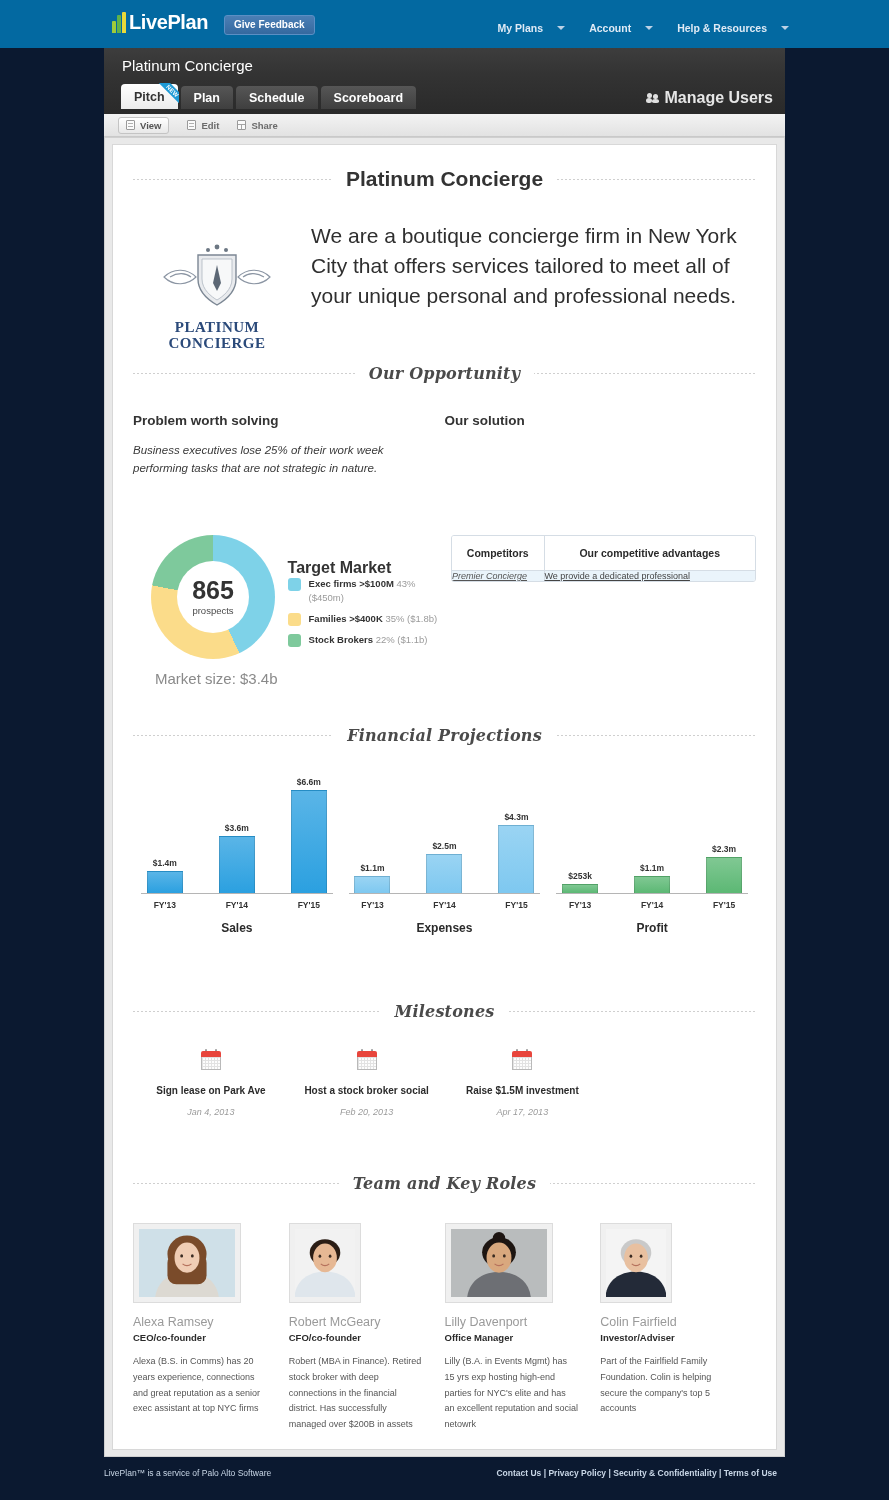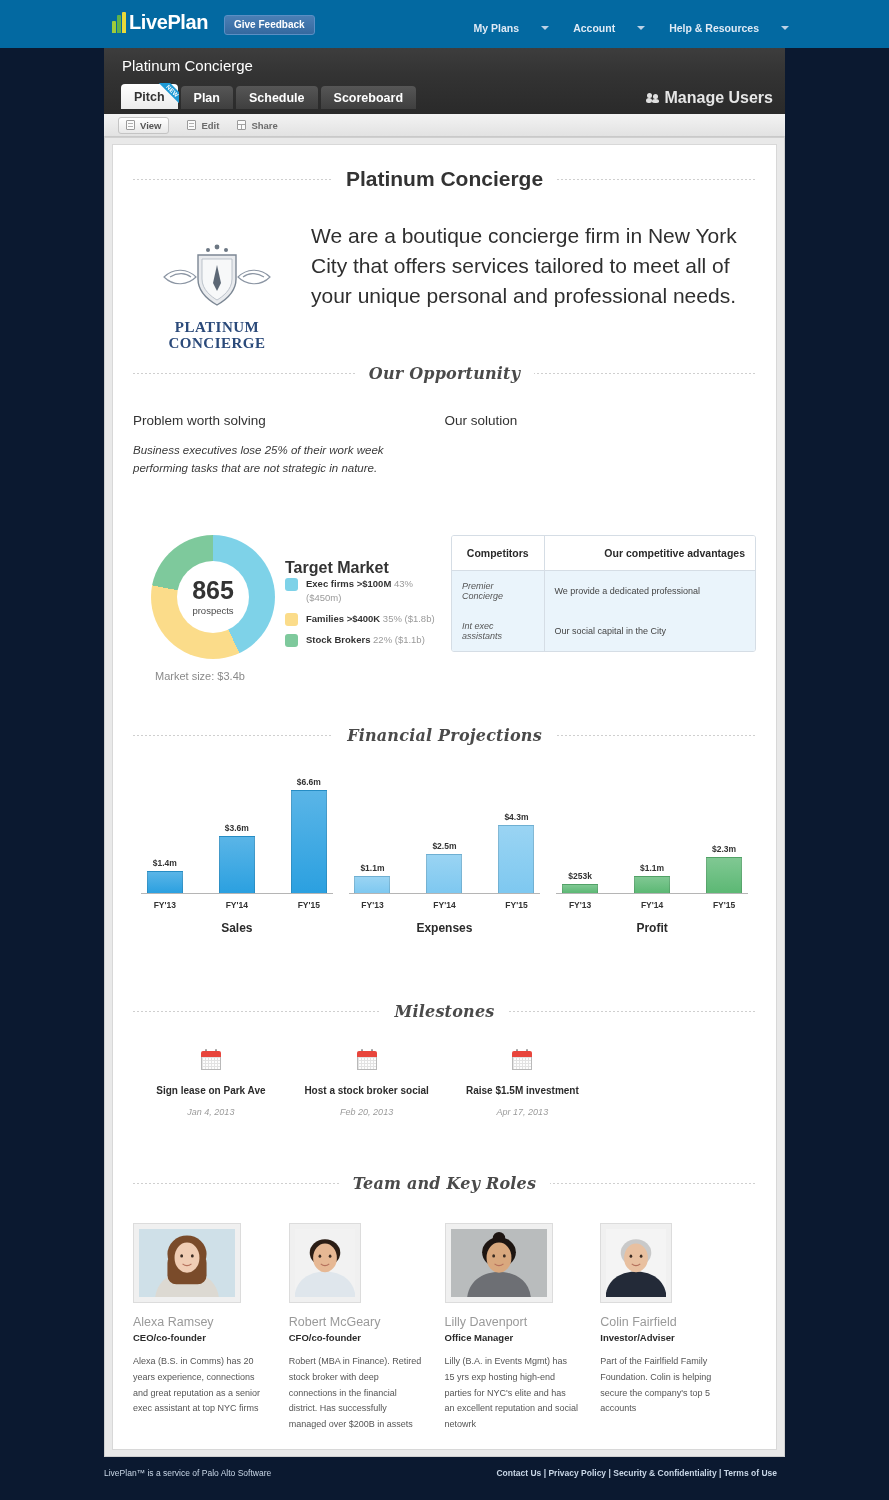--- a/index.html
+++ b/index.html
@@ -26,21 +26,21 @@
   .lb3 { height: 21px; background: #e8d93a; }
   .logo-text { color: #ffffff; font-size: 20px; font-weight: bold; letter-spacing: -0.4px; }
   .feedback-btn {
     position: absolute; left: 224px; top: 15px;
     background: linear-gradient(180deg, #4b7fb5 0%, #35699f 100%);
     border: 1px solid #5b8fc4; border-radius: 3px;
     color: #ffffff; font-size: 10px; font-weight: bold;
     padding: 3px 9px 4px; white-space: nowrap;
   }
   .topnav { position: absolute; right: 100px; top: 22px; display: flex; gap: 24px; }
-  .topnav-item { color: #dfeaf5; font-size: 10.5px; font-weight: bold; white-space: nowrap; display: flex; align-items: center; gap: 22px; }
+  .topnav-item { color: #dfeaf5; font-size: 10.5px; font-weight: bold; white-space: nowrap; display: flex; align-items: center; gap: 14px; }
   .caret-d { width: 0; height: 0; border-left: 4px solid transparent; border-right: 4px solid transparent; border-top: 4px solid #bcd2e6; }
 
   
   .planhead {
     position: absolute; left: 104px; top: 48px; width: 681px; height: 66px;
     background: linear-gradient(180deg, #3d3d3d 0%, #333333 40%, #2a2a2a 100%);
     background-color: #333;
   }
   .plan-title { position: absolute; left: 18px; top: 9px; color: #ffffff; font-size: 15px; font-weight: normal; }
   .tabs { position: absolute; left: 17px; top: 36px; display: flex; align-items: flex-end; }
@@ -115,46 +115,46 @@
   .hero-body { display: flex; margin-top: 32px; }
   .logo-box { width: 168px; display: flex; align-items: flex-start; justify-content: center; padding-top: 18px; }
   .pc-logo { width: 130px; text-align: center; }
   .pc-name { font-family: "Liberation Serif", serif; color: #2b4a7a; font-weight: bold; font-size: 15px; line-height: 1.08; letter-spacing: 0.5px; margin-top: 4px; }
   .hero-text { flex: 1; font-size: 21px; line-height: 1.42; color: #2f2f2f; padding-left: 10px; }
 
   
   .opp { position: absolute; left: 20px; top: 218px; width: 623px; }
   .two-col { display: flex; margin-top: 30px; }
   .col { width: 50%; padding-right: 30px; }
-  .col-h { font-size: 13.5px; font-weight: normal; color: #333; margin-bottom: 14px; }
+  .col-h { font-size: 13.5px; font-weight: bold; color: #333; margin-bottom: 14px; }
   .col-p { font-size: 11.5px; font-style: italic; color: #3a3a3a; line-height: 1.55; }
 
   
   .mkt { position: absolute; left: 20px; top: 390px; width: 623px; display: flex; }
   .donut-col { width: 310px; position: relative; }
   .donut { width: 124px; height: 124px; border-radius: 50%; position: relative; margin-left: 18px; }
   .donut-hole {
     position: absolute; left: 50%; top: 50%; transform: translate(-50%,-50%);
     width: 72px; height: 72px; border-radius: 50%; background: #fff;
     display: flex; flex-direction: column; align-items: center; justify-content: center;
   }
   .donut-num { font-size: 25px; font-weight: bold; color: #333; line-height: 1; }
   .donut-sub { font-size: 9.5px; color: #4a4a4a; margin-top: 2px; }
-  .mkt-size { font-size: 11px; color: #8a8a8a; margin-top: 11px; margin-left: 22px; }
+  .mkt-size { font-size: 15px; color: #8a8a8a; margin-top: 11px; margin-left: 22px; }
   .legend { padding-left: 10px; padding-top: 24px; flex: 1; }
   .legend-h { font-size: 16px; font-weight: bold; color: #333; }
   .lrow { display: flex; align-items: flex-start; margin-bottom: 7px; }
   .swatch { width: 13px; height: 13px; border-radius: 3px; margin-right: 8px; flex: 0 0 13px; margin-top: 1px; }
   .ltext { font-size: 9.5px; color: #9a9a9a; line-height: 1.45; }
   .ltext b { color: #333; font-weight: bold; }
 
   .ctable { width: 305px; border: 1px solid #d5dde5; border-radius: 3px; overflow: hidden; background: #fff; align-self: flex-start; margin-left: 8px; }
   .ctable table { width: 100%; border-collapse: collapse; }
-  .ctable th { font-size: 10.5px; font-weight: bold; color: #2a2a2a; padding: 11px 10px; text-align: right; background: #fff; }
-  .ctable td { font-size: 9px; color: #444; padding: 10px; vertical-align: middle; }
+  .ctable th { font-size: 10.5px; font-weight: bold; color: #2a2a2a; padding: 11px 10px; text-align: center; background: #fff; }
+  .ctable td { font-size: 9px; color: #444; vertical-align: middle; text-decoration: underline; }
   .ctable td.c1 { font-style: italic; color: #555; width: 92px; border-right: 1px solid #d5dde5; }
   .ctable th.c1 { border-right: 1px solid #d5dde5; width: 92px; text-align: center; }
   .ctable tr.alt td { background: #eaf4fb; }
   .ctable tr.hdr th { border-bottom: 1px solid #d5dde5; }
 
   
   .fin { position: absolute; left: 20px; top: 580px; width: 623px; }
   .charts { display: flex; margin-top: 22px; }
   .chart { width: 33.33%; position: relative; height: 160px; }
   .plotarea { position: absolute; left: 0; right: 0; bottom: 34px; height: 116px; display: flex; align-items: flex-end; justify-content: center; gap: 36px; }
@@ -353,24 +353,20 @@
       <table>
         <tbody>
             <tr class="hdr">
           <th class="c1">Competitors</th>
           <th>Our competitive advantages</th>
         </tr>
         <tr class="alt">
           <td class="c1">Premier Concierge</td>
           <td>We provide a dedicated professional</td>
         </tr>
-        <tr class="alt">
-          <td class="c1">Int exec assistants</td>
-          <td>Our social capital in the City</td>
-        </tr>
       </tbody>
         </table>
     </div>
   </div>
 
   <div class="fin">
     <div class="sec-head">
       <span class="rule"></span>
       <span class="script">Financial Projections</span>
     </div>

